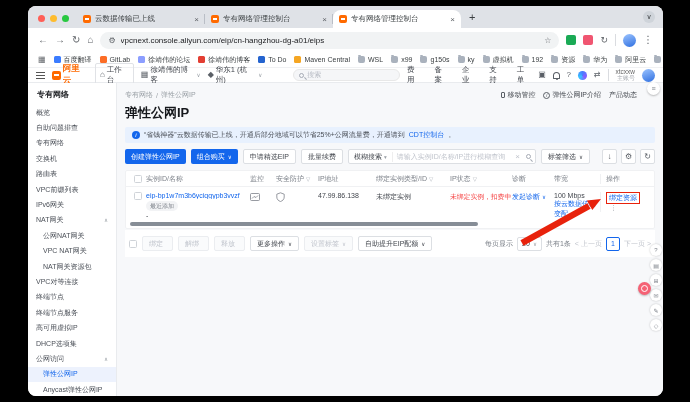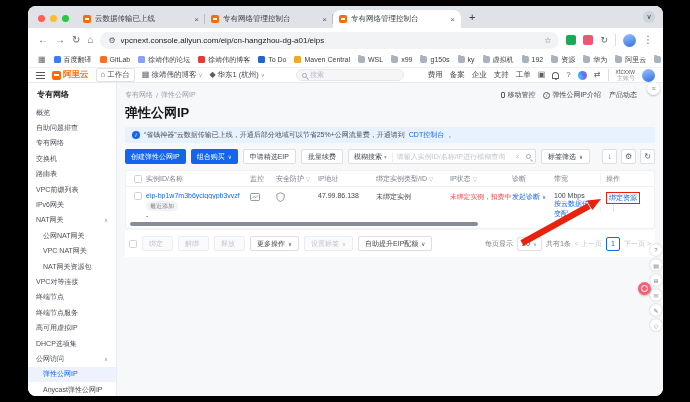--- a/index.html
+++ b/index.html
@@ -46,21 +46,21 @@
 .logo{display:flex;align-items:center;gap:2px;font-weight:bold;font-size:8.5px;color:#ff6a00}
 .logomark{width:9px;height:9px;border-radius:2px;background:#ff6a00}
 .logomark::after{content:"";display:block;width:5px;height:1.5px;background:#fff;margin:3.5px auto 0}
 .pillbtn{border:1px solid #e0e2e6;border-radius:2px;padding:1px 4px;display:flex;gap:2px;align-items:center;color:#42464d}
 .hdrop{display:flex;align-items:center;gap:2px;color:#42464d}
 .hcaret{font-size:5.5px;color:#9aa0a6}
 .hsearch{width:108px;height:12px;border-radius:7px;background:#f5f6f8;border:1px solid #e8e8e8;display:flex;align-items:center;gap:3px;padding:0 5px;color:#b8bcc4;margin-left:24px;font-size:7px}
 .mag{width:5px;height:5px;border:1px solid #a6abb5;border-radius:50%;position:relative;flex:none}
 .mag::after{content:"";position:absolute;width:3px;height:1px;background:#a6abb5;transform:rotate(45deg);left:3.5px;top:4.5px}
 .appbar-right{margin-left:auto;display:flex;align-items:center;gap:7px}
-.hnav{display:flex;gap:7px}
+.hnav{display:flex;gap:13px}
 .hnav-item{color:#42464d}
 .hic{color:#5a5f66;font-size:8px;line-height:1}
 .bell{width:7px;height:7px;border:1px solid #5a5f66;border-radius:4px 4px 1px 1px;position:relative}
 .bell::after{content:"";position:absolute;left:2px;bottom:-2px;width:2px;height:1.5px;background:#5a5f66;border-radius:1px}
 .colordot{width:9px;height:9px;border-radius:50%;background:conic-gradient(#4a7dff,#8a5cff,#35c3ff,#4a7dff)}
 .user{display:flex;flex-direction:column;align-items:flex-end;line-height:1.15}
 .uname{font-size:6.5px;color:#666}.utype{font-size:6px;color:#a0a4ab}
 
 .bodyrow{flex:1;display:flex;min-height:0}
 .sidebar{width:89px;background:#fff;border-right:1px solid #e9ebee;flex:none;overflow:hidden}

